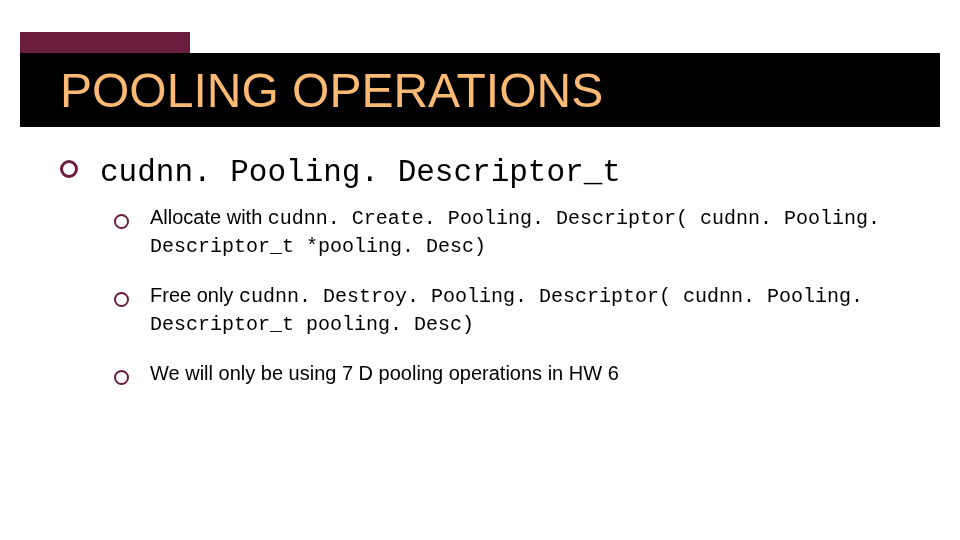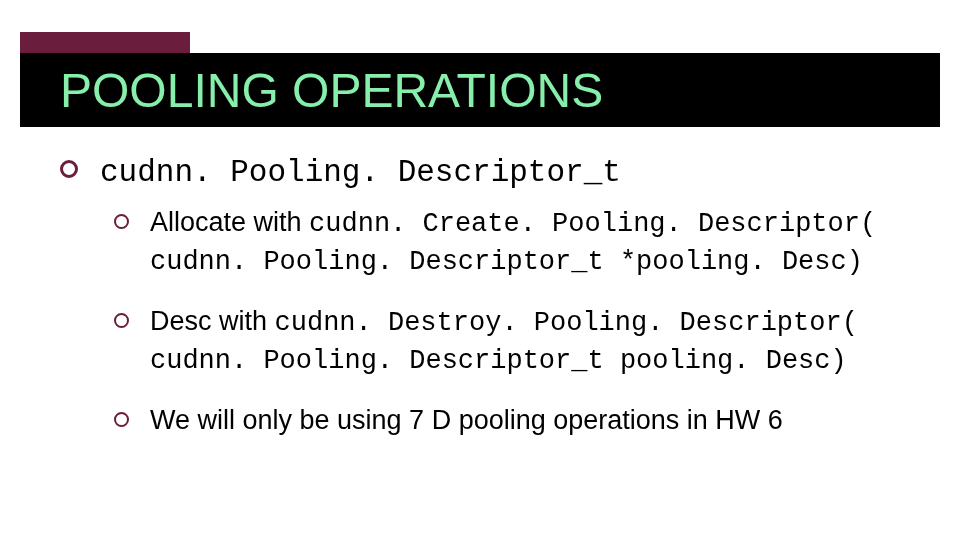--- a/index.html
+++ b/index.html
@@ -32,21 +32,21 @@
     left: 20px;
     right: 20px;
     height: 74px;
     background: #000000;
     display: flex;
     align-items: center;
   }
   .title-bar h1 {
     margin: 0;
     padding-left: 40px;
-    color: #86efac;
+    color: #fdba74;
     font-size: 48px;
     font-weight: 400;
     letter-spacing: 0px;
   }
   .content {
     position: absolute;
     top: 150px;
     left: 60px;
     right: 40px;
   }
@@ -74,21 +74,21 @@
     box-sizing: border-box;
   }
   ul.level2 {
     list-style: none;
     margin: 10px 0 0 0;
     padding: 0;
   }
   ul.level2 > li {
     position: relative;
     padding-left: 50px;
-    font-size: 27px;
+    font-size: 20px;
     line-height: 1.35;
     margin-bottom: 22px;
   }
   ul.level2 > li::before {
     content: "";
     position: absolute;
     left: 14px;
     top: 10px;
     width: 15px;
     height: 15px;
@@ -113,21 +113,21 @@
   <div class="content">
     <ul class="level1">
       <li>
         <span class="mono">cudnn. Pooling. Descriptor_t</span>
 
         <ul class="level2">
           <li>
             <span>Allocate with </span><span class="mono">cudnn. Create. Pooling. Descriptor( cudnn. Pooling. Descriptor_t *pooling. Desc)</span>
           </li>
           <li>
-            <span>Desc with </span><span class="mono">cudnn. Destroy. Pooling. Descriptor( cudnn. Pooling. Descriptor_t pooling. Desc)</span>
+            <span>Free only </span><span class="mono">cudnn. Destroy. Pooling. Descriptor( cudnn. Pooling. Descriptor_t pooling. Desc)</span>
           </li>
           <li>
             <span>We will only be using 7 D pooling operations in HW 6</span>
           </li>
         </ul>
       </li>
     </ul>
   </div>
 </div>
 

